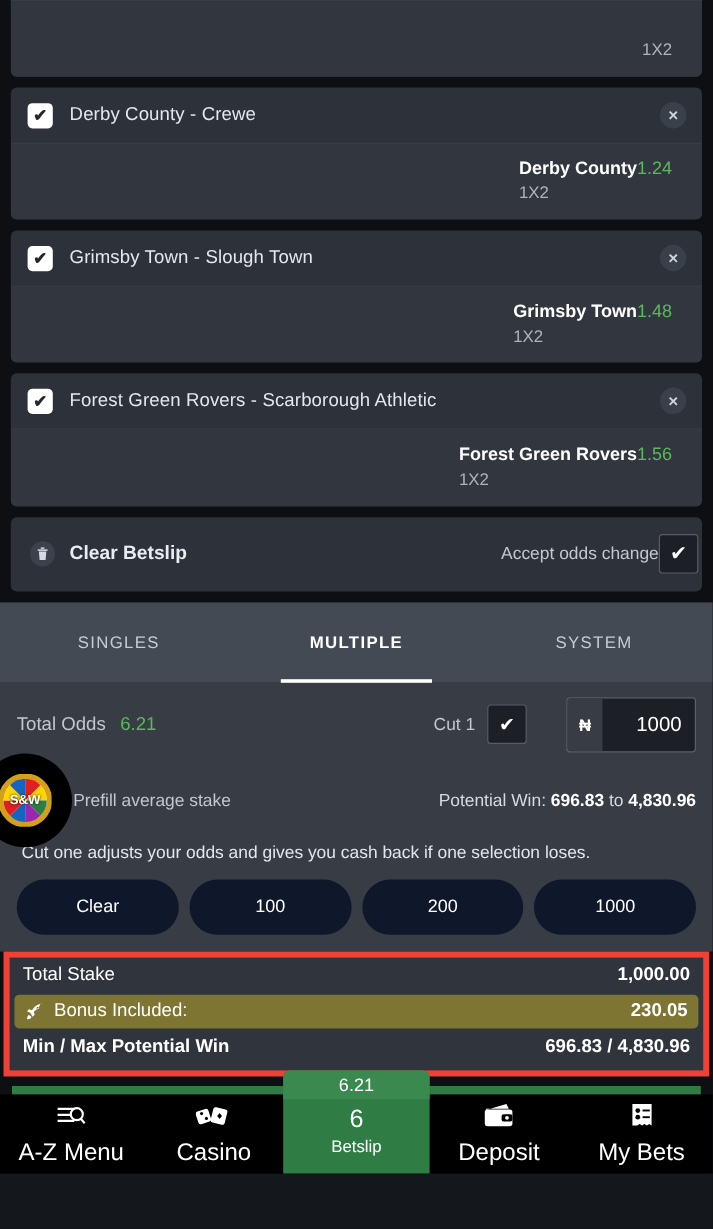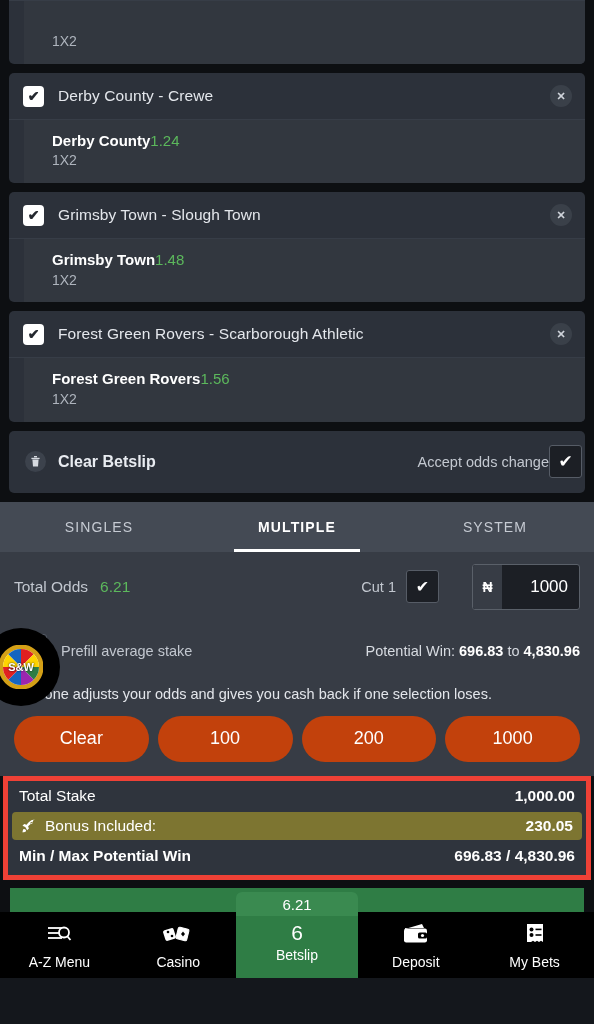--- a/index.html
+++ b/index.html
@@ -39,24 +39,23 @@
     white-space: nowrap; overflow: hidden;
   }
   .close-btn {
     position: absolute; right: 13px; top: 50%; transform: translateY(-50%);
     width: 22px; height: 22px; border-radius: 50%;
     background: #3a4049;
     display: flex; align-items: center; justify-content: center;
     color: #cfd3da; font-size: 11px; font-weight: bold;
   }
   .slip-body {
-    display: flex; align-items: flex-start; justify-content: flex-start;
-    padding: 11px 8px 13px 28px;
+    display: flex; align-items: flex-start; justify-content: flex-end;
+    padding: 11px 25px 13px 28px;
     background: #32373f;
-    margin-left: 15px;
   }
   .pick-name { color: #ffffff; font-size: 15px; font-weight: bold; line-height: 1.35; }
   .pick-market { color: #aeb4bd; font-size: 14px; line-height: 1.35; }
   .pick-odds { color: #5cb85c; font-size: 15px; padding-top: 1px; }
 
   
   .clear-bar {
     background: #2c313a; border-radius: 5px;
     height: 62px; margin-bottom: 9px;
     display: flex; align-items: center; padding: 0 3px 0 16px;
@@ -69,21 +68,21 @@
   .spacer { flex: 1; }
   .accept-label { color: #c3c8d0; font-size: 14.5px; }
   .chk-dark {
     width: 33px; height: 33px; flex: 0 0 33px;
     background: #1c1f25; border: 1px solid #565c66; border-radius: 3px;
     display: flex; align-items: center; justify-content: center;
     color: #ffffff; font-size: 17px; line-height: 1;
   }
 
   
-  .tabs { display: flex; background: #444a54; height: 50px; }
+  .tabs { display: flex; background: #444a54; height: 67px; }
   .tab {
     flex: 1; display: flex; align-items: center; justify-content: center;
     color: #c6cbd3; font-size: 14px; letter-spacing: 1.1px; position: relative;
   }
   .tab.active { color: #ffffff; font-weight: bold; }
   .tab.active:after {
     content: ""; position: absolute; bottom: 0; left: 18%; width: 64%;
     height: 3px; background: #ffffff;
   }
 
@@ -114,23 +113,23 @@
   }
   .prefill-row { display: flex; align-items: center; height: 58px; }
   .prefill-label { margin-left: 14px; color: #c2c7cf; font-size: 14.5px; }
   .potwin { color: #d7dbe1; font-size: 14.5px; padding-left: 21px; }
   .potwin b { color: #ffffff; }
   .cut-info { color: #e3e6eb; font-size: 14.5px; padding: 6px 0 14px 4px; }
 
   
   .chips { display: flex; gap: 9px; padding-bottom: 14px; }
   .chip {
-    flex: 1; height: 46px; border-radius: 23px; background: #c2410c;
-    display: flex; align-items: center; justify-content: center;
-    color: #ffffff; font-size: 18px; text-align: center;
+    flex: 1; height: 46px; border-radius: 23px; background: #0f172a;
+    display: flex; align-items: center; justify-content: center;
+    color: #ffffff; font-size: 15px; text-align: center;
   }
 
   
   .summary-wrap {
     border: 5px solid #ef4136;
     background: #2f343d;
     margin: 0 3px;
   }
   .sum-row {
     display: flex; justify-content: space-between;
@@ -151,21 +150,21 @@
   }
 
   
   .bottom-nav {
     position: absolute; left: 0; bottom: 0; width: 594px; height: 66px;
     background: #000000; display: flex; align-items: stretch;
   }
   .nav-item {
     flex: 1; display: flex; flex-direction: column;
     align-items: center; justify-content: center; gap: 7px;
-    color: #ffffff; font-size: 14px;
+    color: #ffffff; font-size: 20px;
   }
   .nav-icon { height: 26px; display: flex; align-items: center; justify-content: center; }
   .betslip-item {
     position: absolute; left: 236px; bottom: 0; width: 122px; height: 86px;
     background: #2f7d45; border-radius: 6px 6px 0 0;
     display: flex; flex-direction: column; align-items: center;
     color: #ffffff;
   }
   .bs-odds {
     width: 100%; text-align: center; font-size: 15px;

